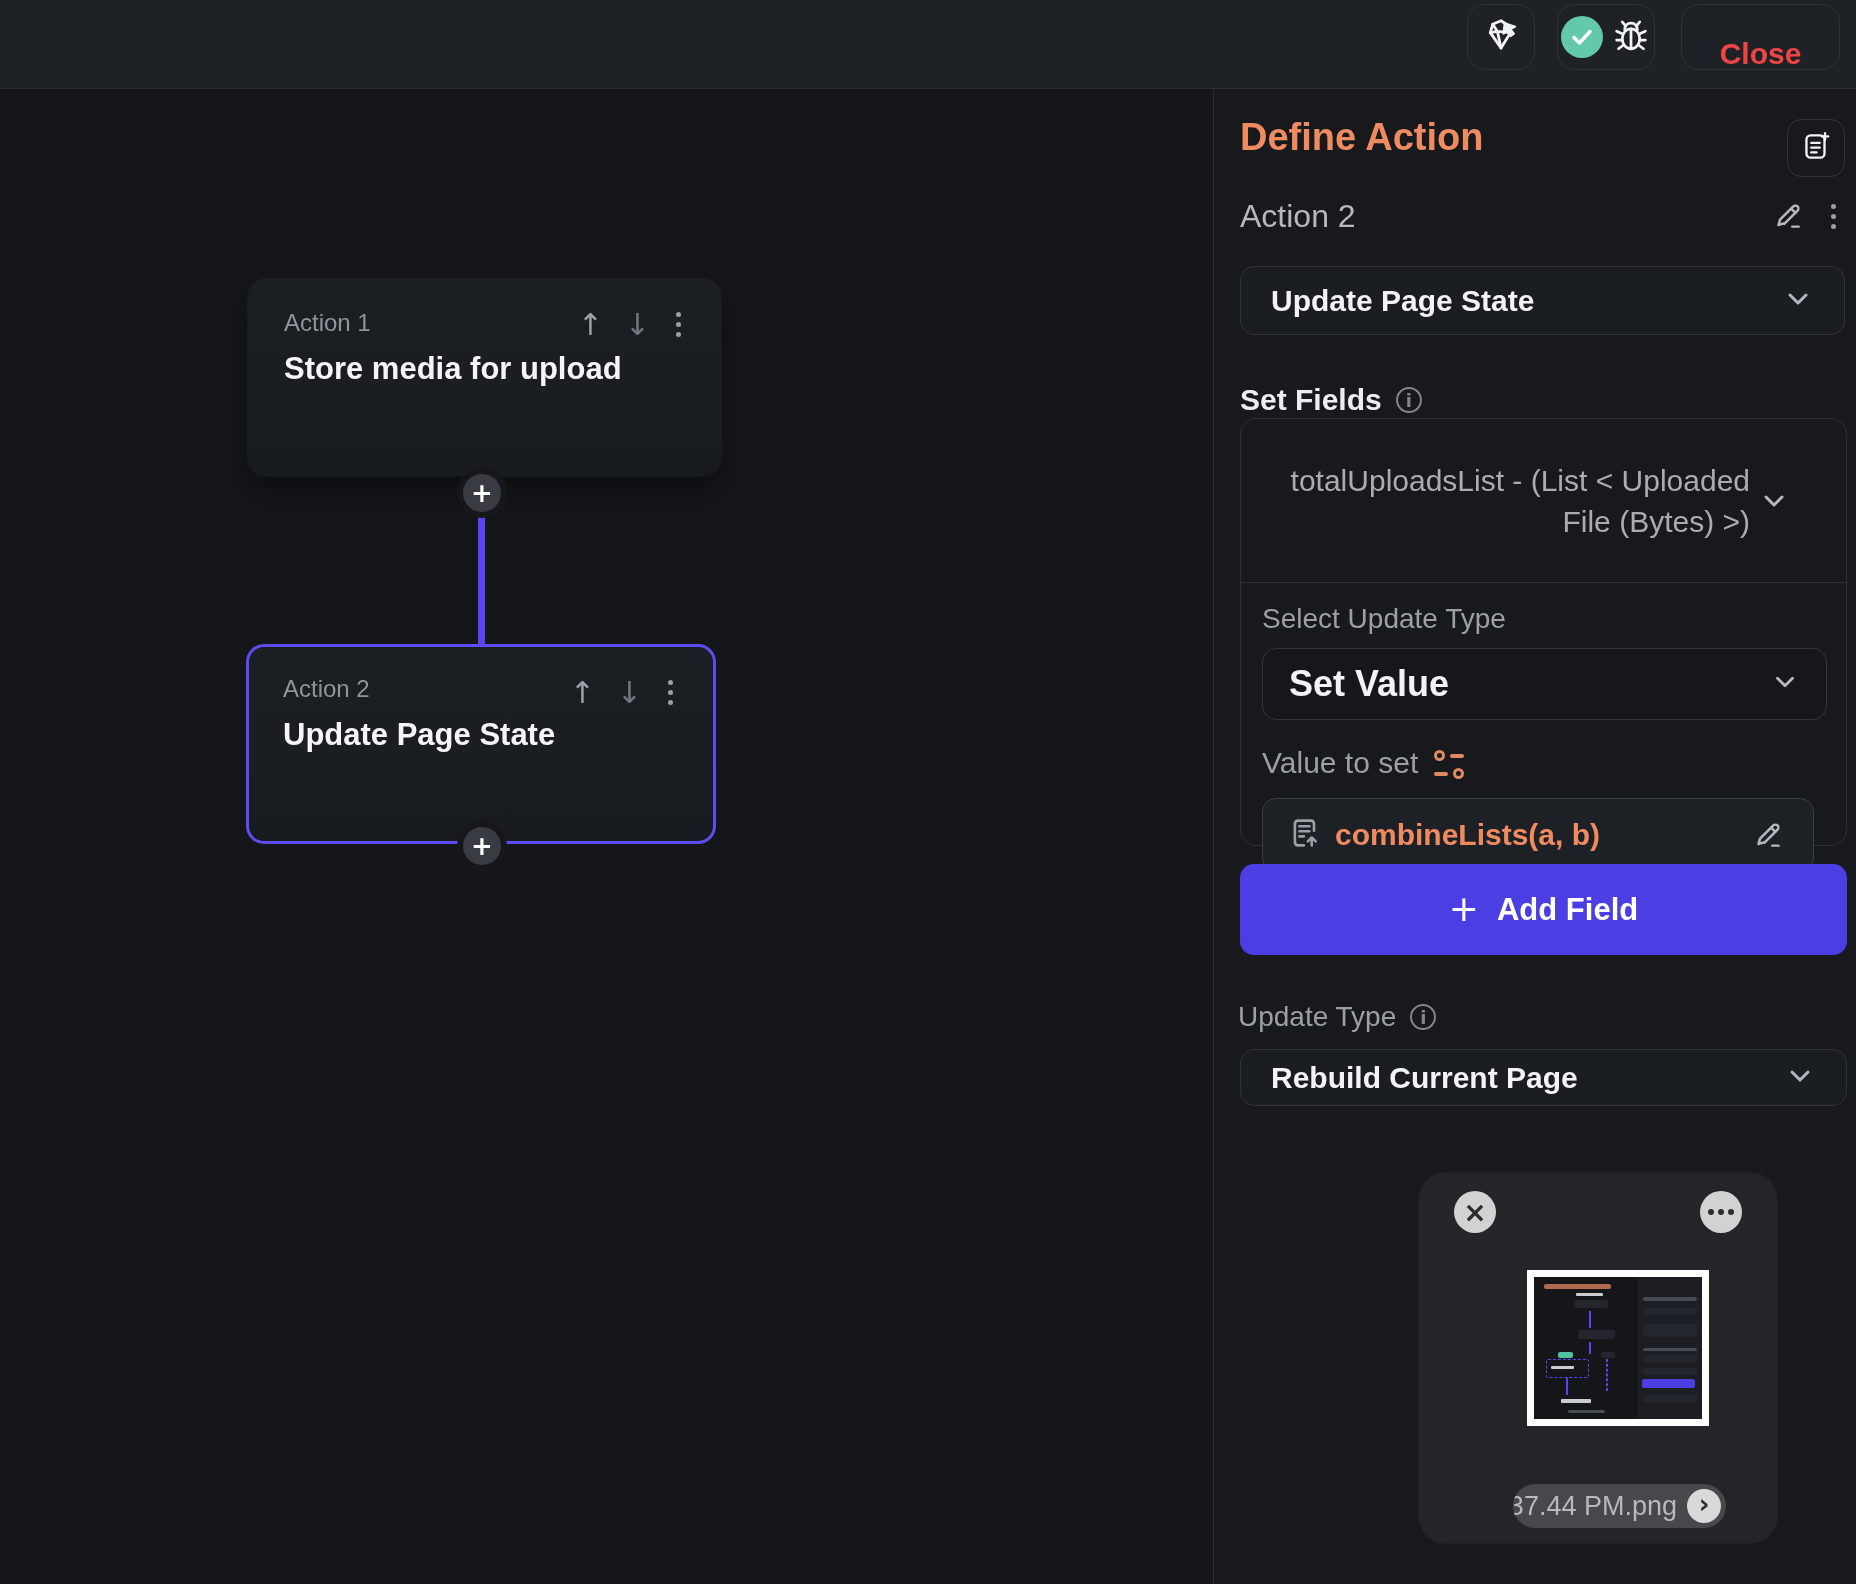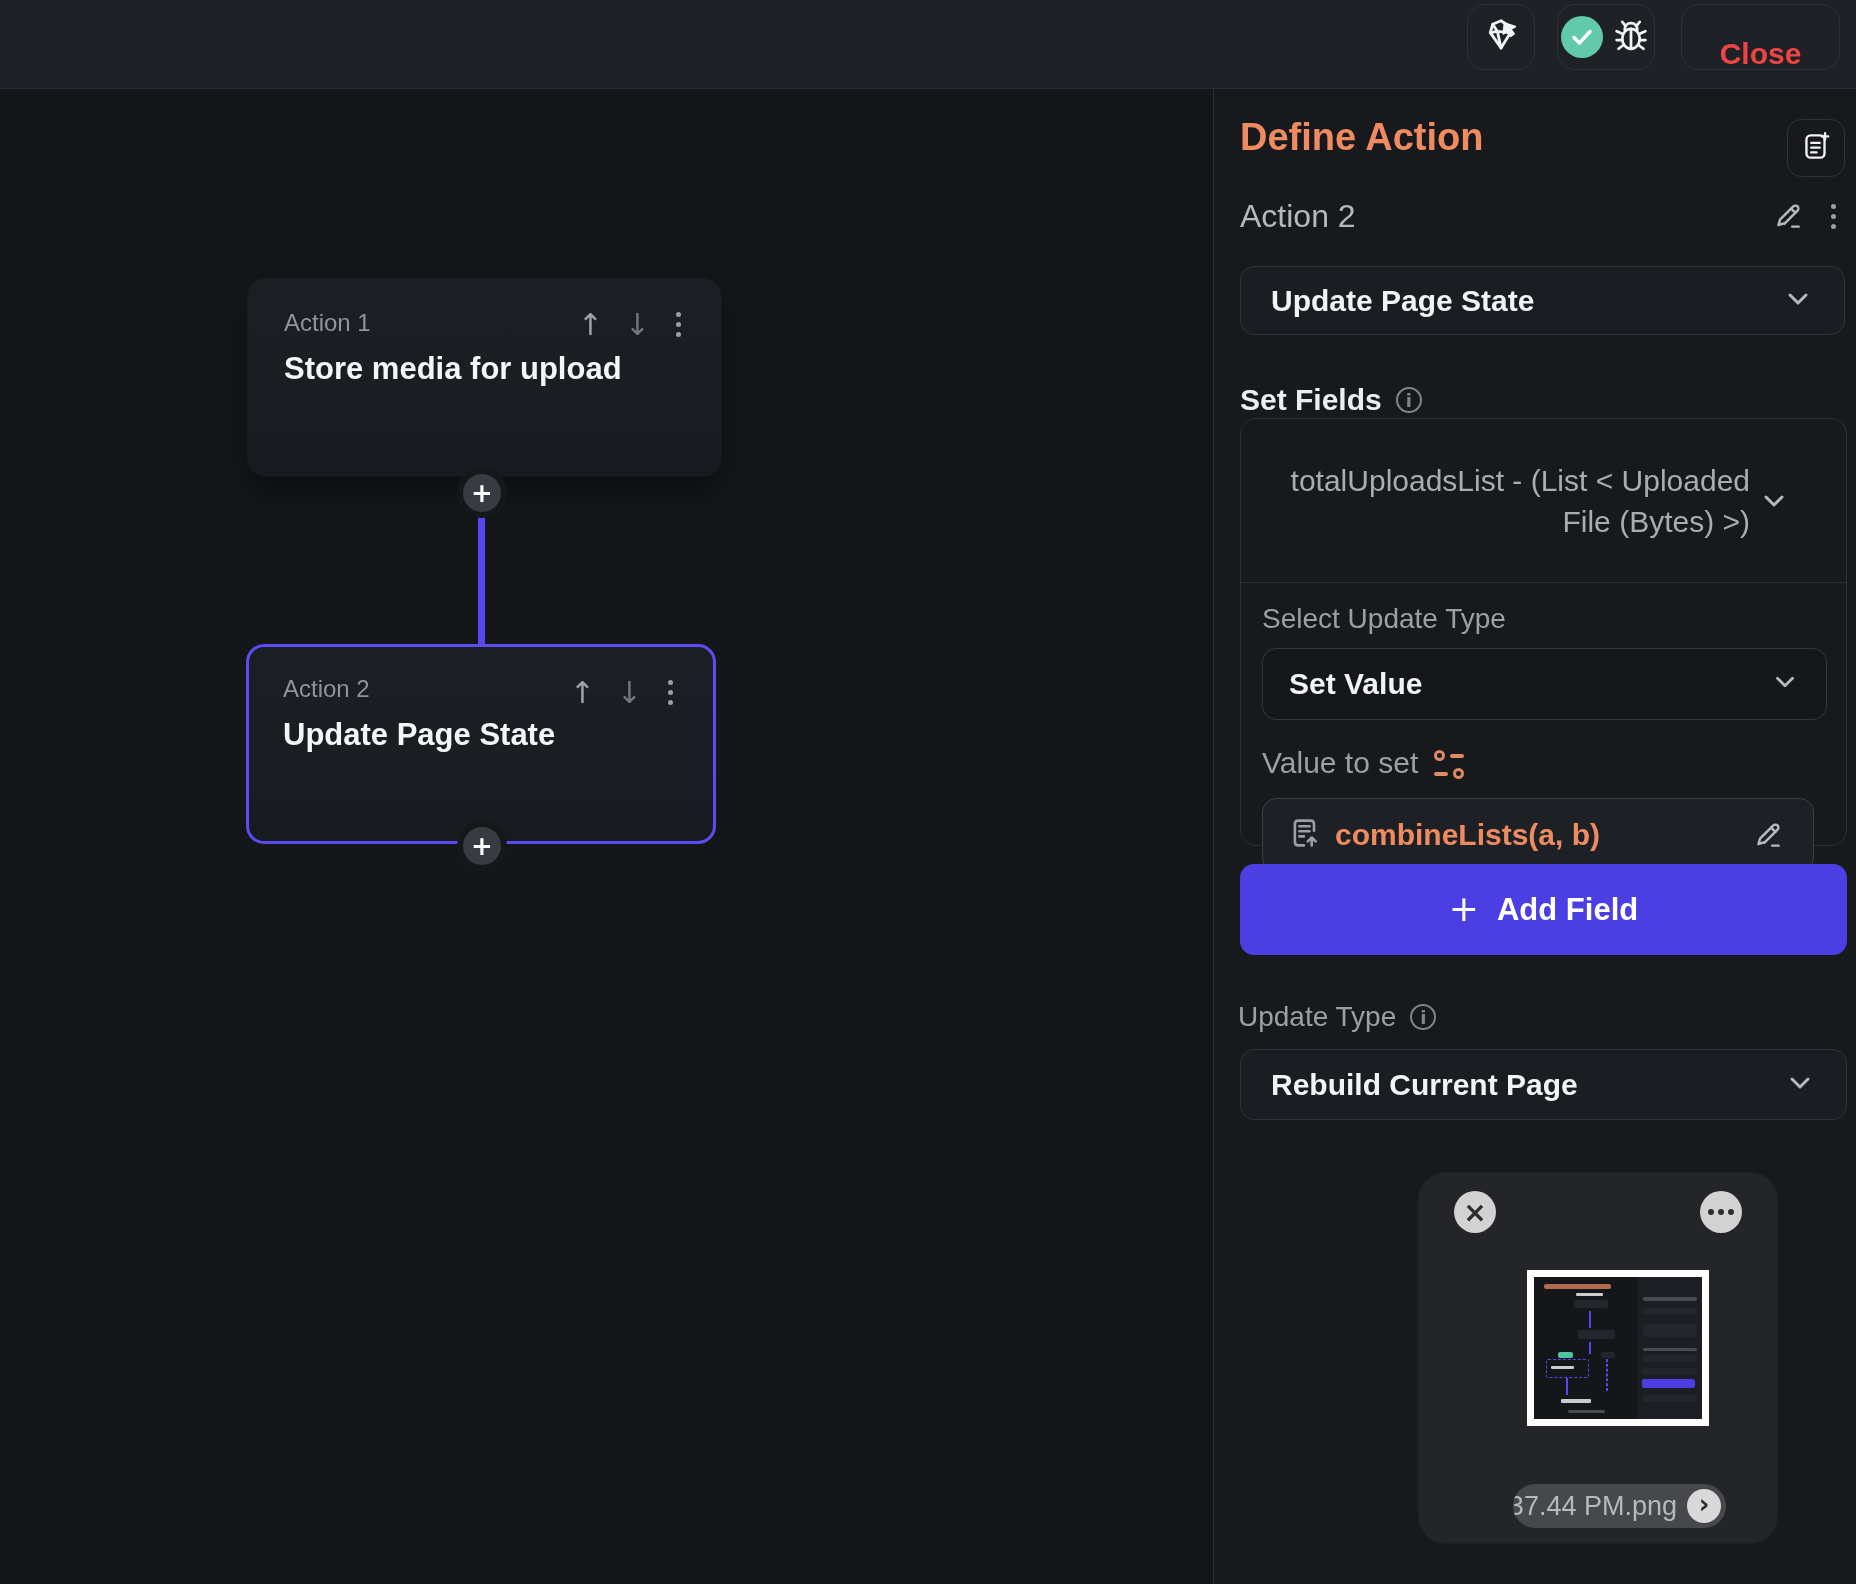--- a/index.html
+++ b/index.html
@@ -56,21 +56,21 @@
 
   .action-row { position:absolute; left:26px; top:105px; width:600px; height:44px; display:flex; align-items:center; }
   .action-row .name { font-size:32px; color:#b5b9be; }
   .action-row .spacer { flex:1; }
   .icon-btn { display:flex; align-items:center; justify-content:center; cursor:pointer; padding:4px; }
 
   .select { position:absolute; background:#1a1d22; border:1px solid #30343a; border-radius:14px;
     display:flex; align-items:center; padding:0 30px; cursor:pointer; }
   .select .sel-text { font-size:30px; font-weight:600; color:#f2f3f4; flex:1; white-space:nowrap; }
   .select-1 { left:26px; top:177px; width:605px; height:69px; }
-  .select-3 { left:26px; top:960px; width:607px; height:71px; }
+  .select-3 { left:26px; top:960px; width:607px; height:57px; }
 
   .label-row { position:absolute; display:flex; align-items:center; gap:14px; }
   .set-fields-row { left:26px; top:294px; }
   .bold-label { font-size:30px; font-weight:700; color:#eceef0; }
   .info-icon { width:26px; height:26px; border:2px solid #80868c; border-radius:50%; color:#80868c;
     font-size:18px; display:flex; align-items:center; justify-content:center; font-weight:700; }
 
   .group { position:absolute; left:26px; top:329px; width:607px; height:428px;
     border:1px solid #2c3035; border-radius:16px; }
   .group-selector { position:relative; height:163px; display:flex; align-items:center;
@@ -258,21 +258,21 @@
         <span class="chev">
           <svg width="32" height="32" viewBox="0 0 32 32" fill="none" stroke="#b6bac0" stroke-width="3" stroke-linecap="round" stroke-linejoin="round">
             <path d="M8 12 L16 20 L24 12"></path>
           </svg>
         </span>
       </div>
       <div class="group-divider"></div>
       <div class="group-inner">
         <div class="small-label">Select Update Type</div>
         <div class="select-2">
-          <span class="sel-text" style="font-size:30px;font-weight:600;color:#f2f3f4;flex:1;">Set Value</span>
+          <span class="sel-text" style="font-size:36px;font-weight:600;color:#f2f3f4;flex:1;">Set Value</span>
           <span>
             <svg width="30" height="30" viewBox="0 0 32 32" fill="none" stroke="#b6bac0" stroke-width="3" stroke-linecap="round" stroke-linejoin="round">
               <path d="M8 12 L16 20 L24 12"></path>
             </svg>
           </span>
         </div>
         <div class="value-label-row">
           <span class="small-label" style="font-size:30px;">Value to set</span>
           <span class="vset-icon">
             <span class="r">

